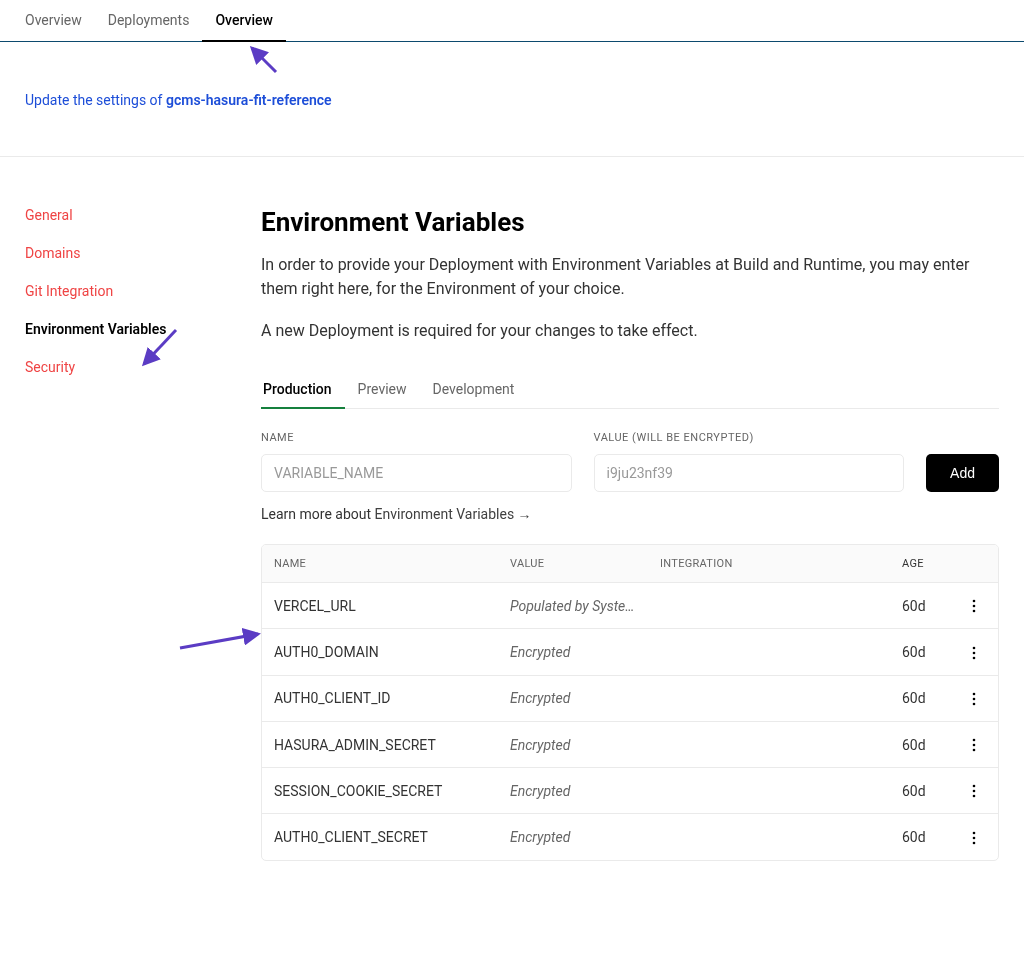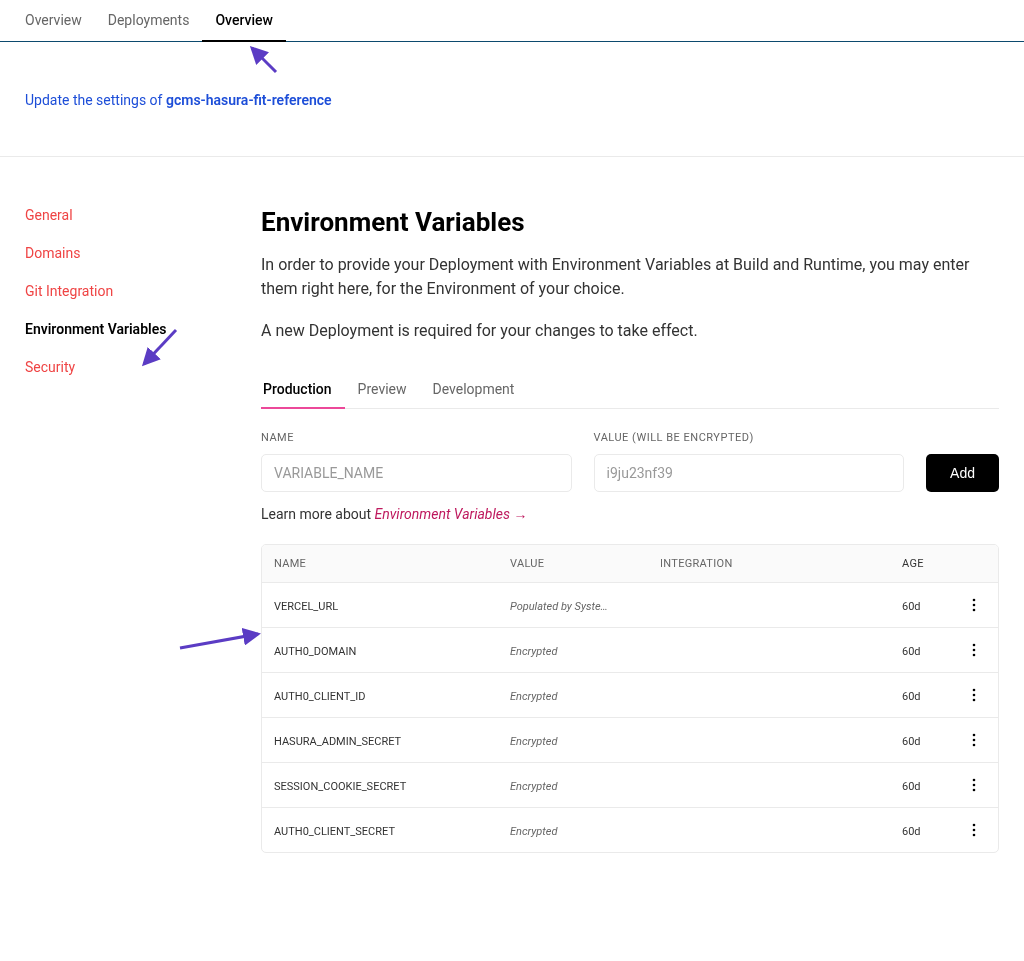--- a/index.html
+++ b/index.html
@@ -96,21 +96,21 @@
       color: #666;
       cursor: pointer;
       font-size: 14px;
     }
     .env-tab:first-child {
       padding-left: 2px;
     }
     .env-tab.active {
       color: #000;
       font-weight: 500;
-      border-bottom: 2px solid #ec4899;
+      border-bottom: 2px solid #15803d;
       margin-bottom: -1px;
     }
     .form-row {
       display: flex;
       gap: 22px;
       margin-top: 22px;
       align-items: flex-end;
     }
     .field-group {
       flex: 1;
@@ -146,45 +146,44 @@
       cursor: pointer;
       height: 38px;
       text-align: right;
     }
     .learn-more {
       margin-top: 14px;
       font-size: 14px;
       color: #333;
     }
     .learn-more a {
-      color: #be185d;
+      color: #404040;
       text-decoration: none;
-      font-style: italic;
     }
     .env-table {
       margin-top: 22px;
       border: 1px solid #eaeaea;
       border-radius: 5px;
       overflow: hidden;
     }
     .env-table-header {
       display: flex;
       background: #fafafa;
       border-bottom: 1px solid #eaeaea;
       padding: 12px 12px;
       font-size: 11px;
       color: #666;
       letter-spacing: 0.3px;
     }
     .env-table-row {
       display: flex;
-      align-items: flex-end;
+      align-items: center;
       padding: 14px 12px;
       border-bottom: 1px solid #eaeaea;
-      font-size: 11px;
+      font-size: 14px;
     }
     .env-table-row:last-child {
       border-bottom: none;
     }
     .col-name { width: 236px; }
     .col-value { width: 150px; color: #666; font-style: italic; }
     .env-table-header .col-value { font-style: normal; }
     .col-integration { flex: 1; }
     .col-age { width: 60px; color: #333; }
     .col-menu { width: 24px; text-align: center; cursor: pointer; color: #333; }

